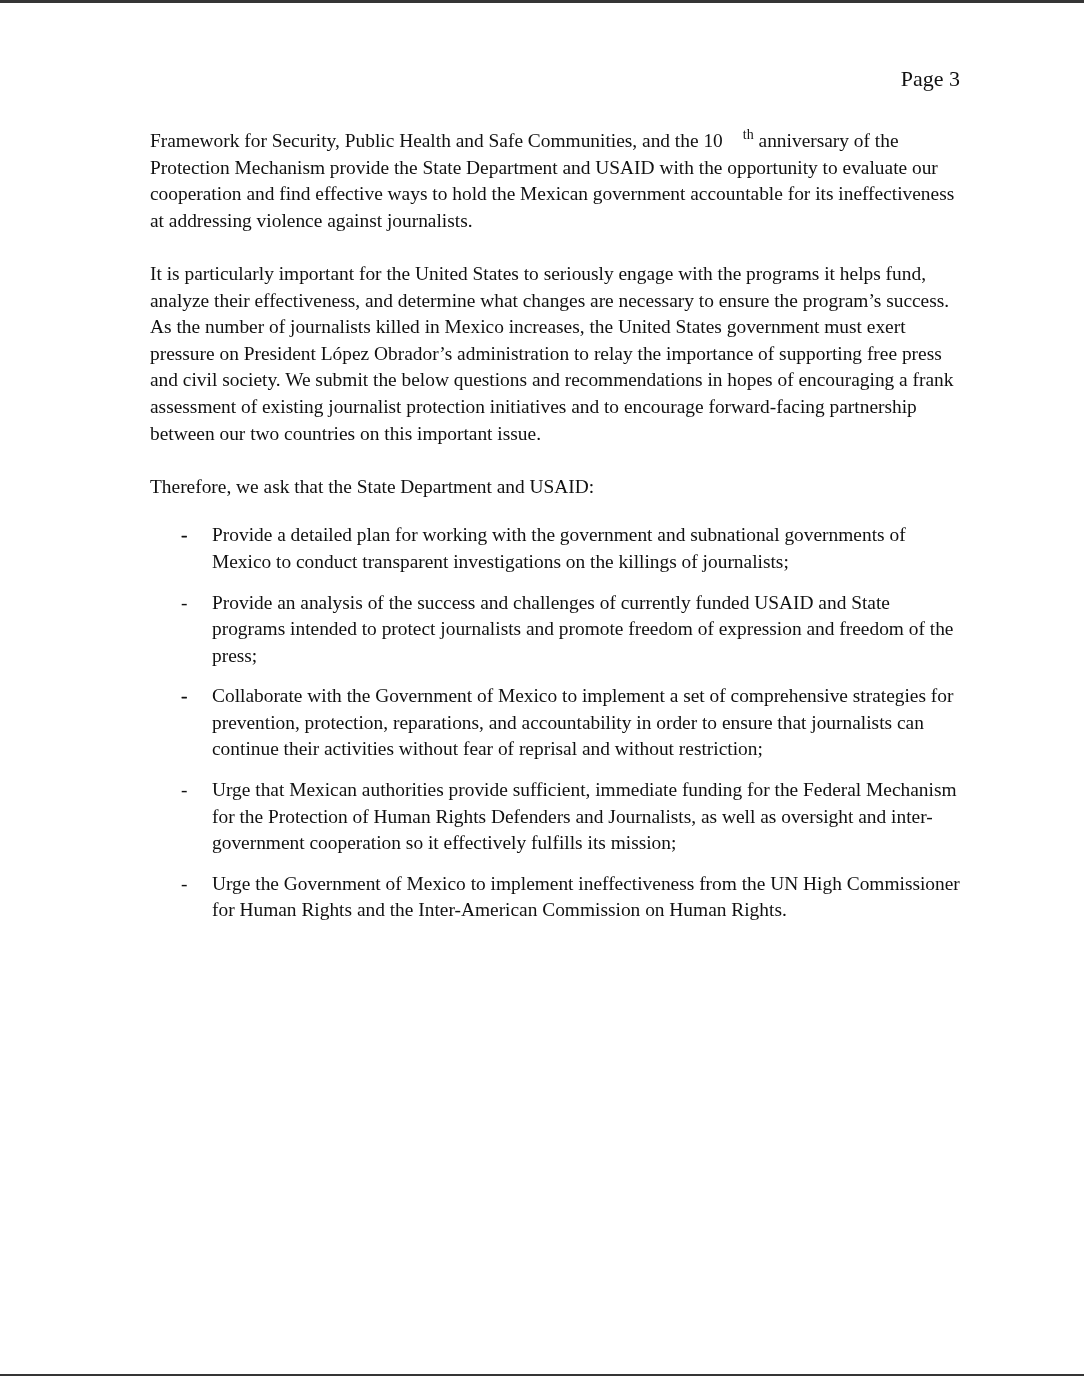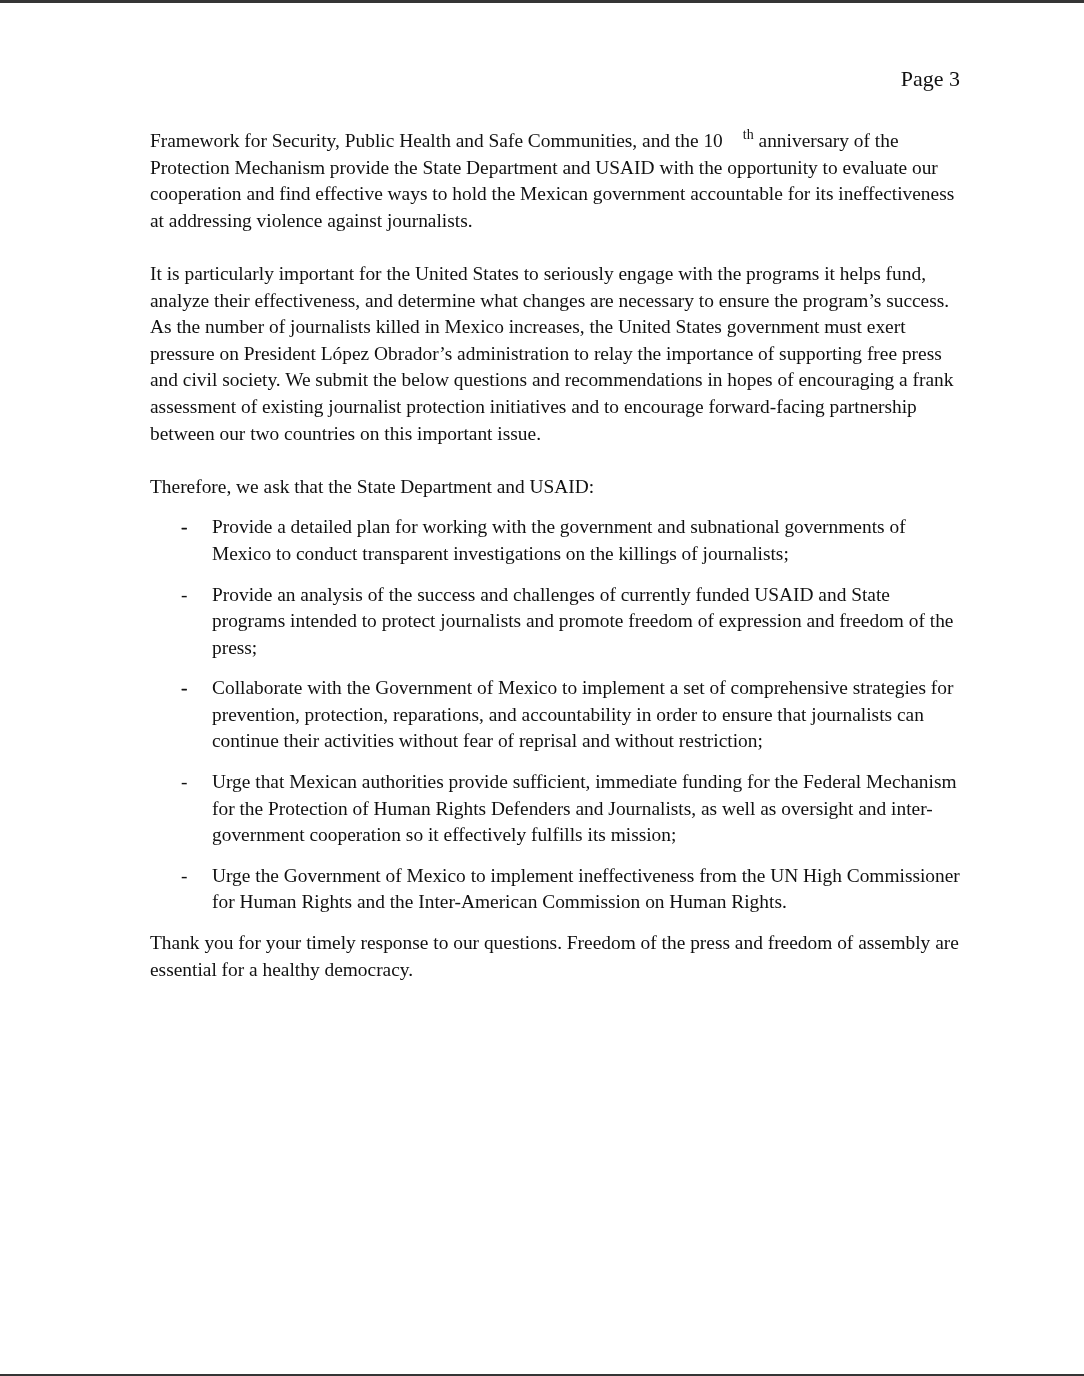--- a/index.html
+++ b/index.html
@@ -39,21 +39,21 @@
       left: 150px;
       top: 128px;
       width: 815px;
       font-size: 19.4px;
       line-height: 26.6px;
     }
     .para {
       margin: 0 0 26.6px 0;
     }
     .intro {
-      margin: 0 0 14px 0;
+      margin: 0 0 22px 0;
     }
     .rec-list {
       list-style: none;
       margin: 0 0 14px 0;
       padding: 0;
     }
     .rec-item {
       position: relative;
       padding-left: 62px;
       margin: 0 0 14px 0;
@@ -107,16 +107,15 @@
     <li class="rec-item">
       <span class="dash">-</span>
       <span>Urge that Mexican authorities provide sufficient, immediate funding for the Federal Mechanism for the Protection of Human Rights Defenders and Journalists, as well as oversight and inter-government cooperation so it effectively fulfills its mission;</span>
     </li>
     <li class="rec-item">
       <span class="dash">-</span>
       <span>Urge the Government of Mexico to implement ineffectiveness from the UN High Commissioner for Human Rights and the Inter-American Commission on Human Rights.</span>
     </li>
   </ul>
 
-  <p class="para">Thank you for your timely response to our questions. Freedom of the press and freedom of assembly are essential for a healthy democracy.</p>
 </div>
 
 <div class="bottom-bar"></div>
 
 </body></html>

